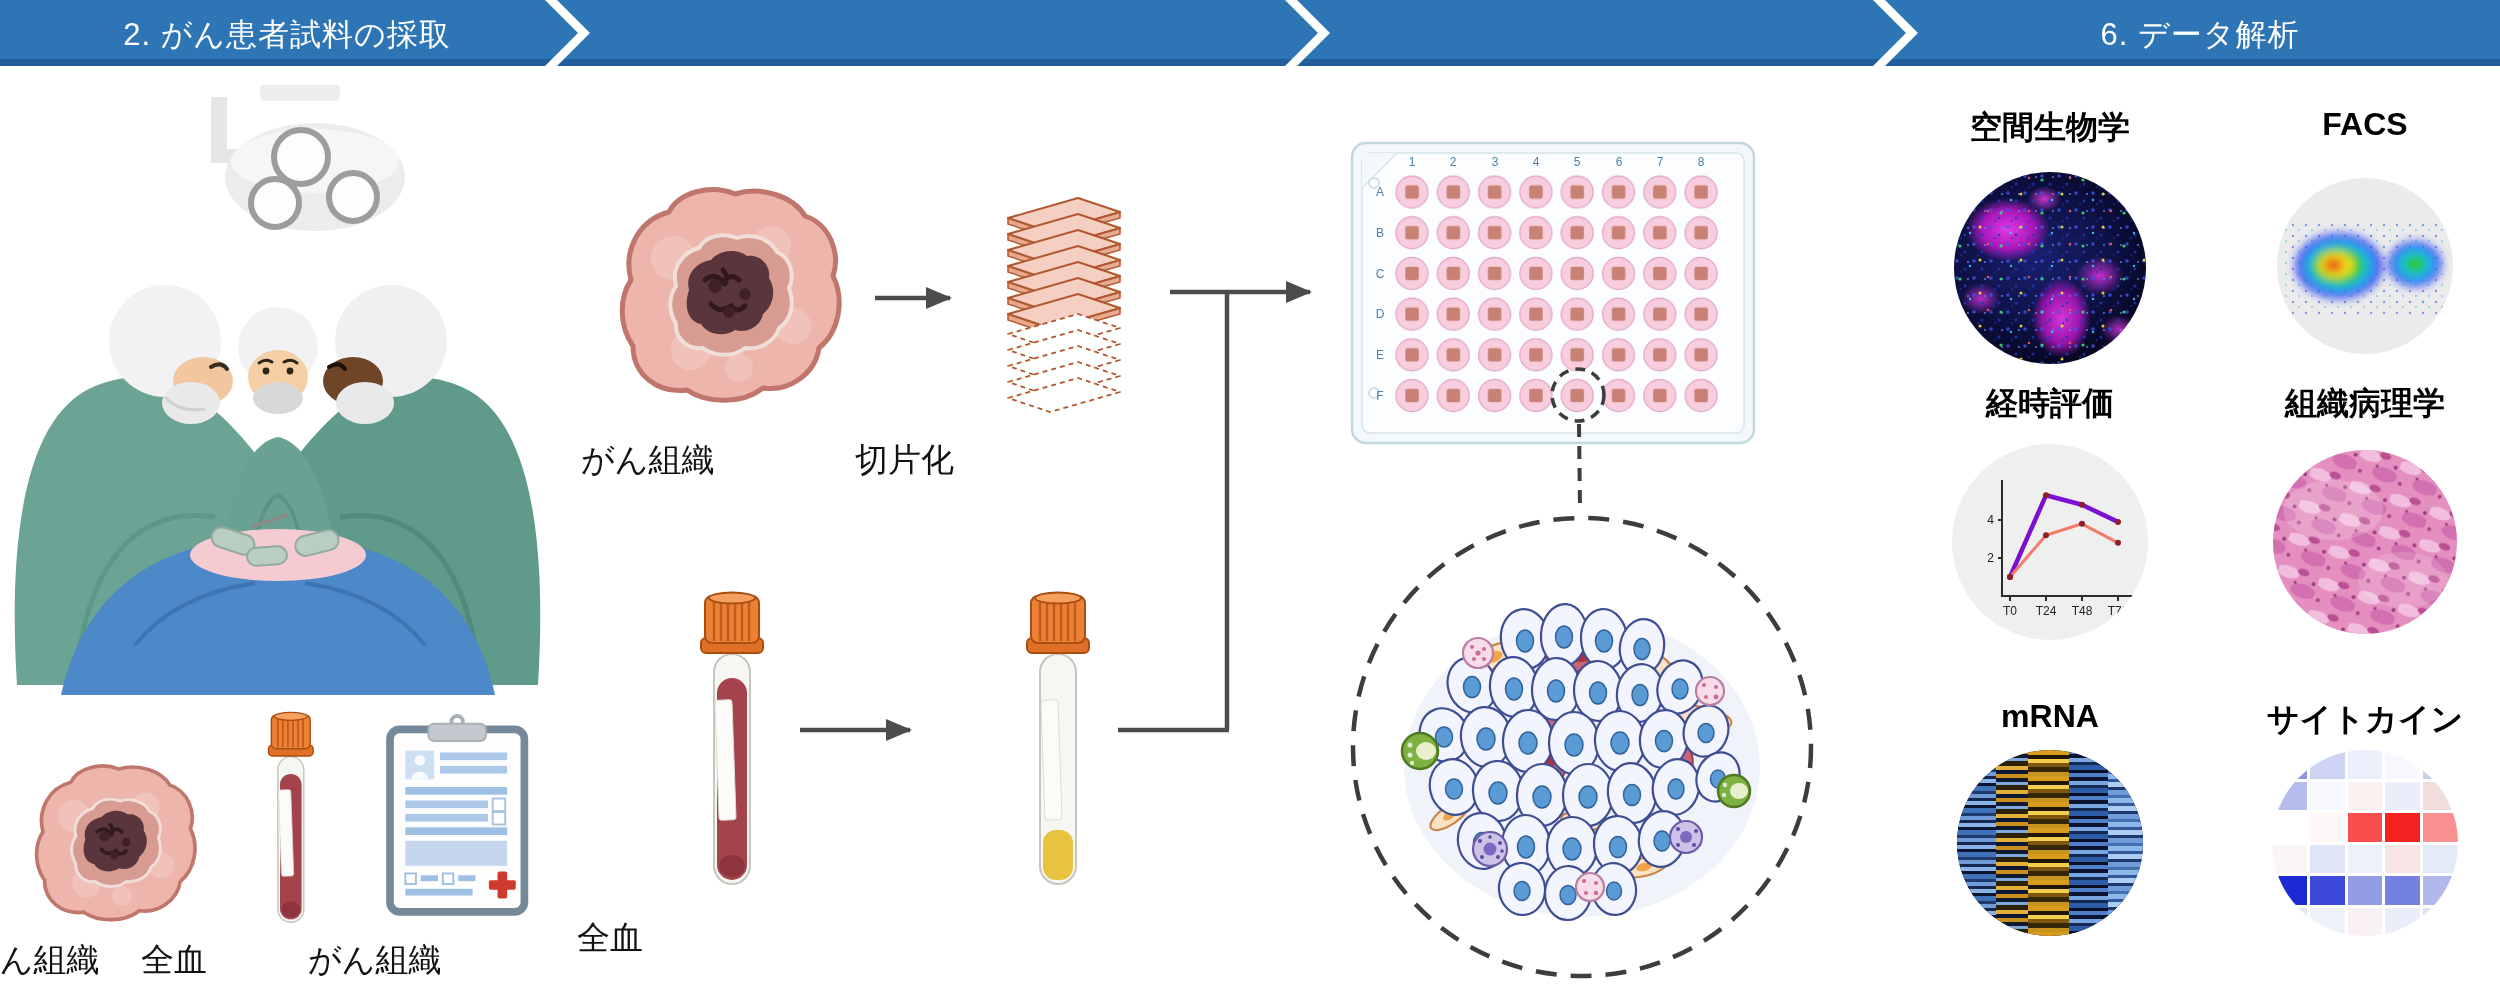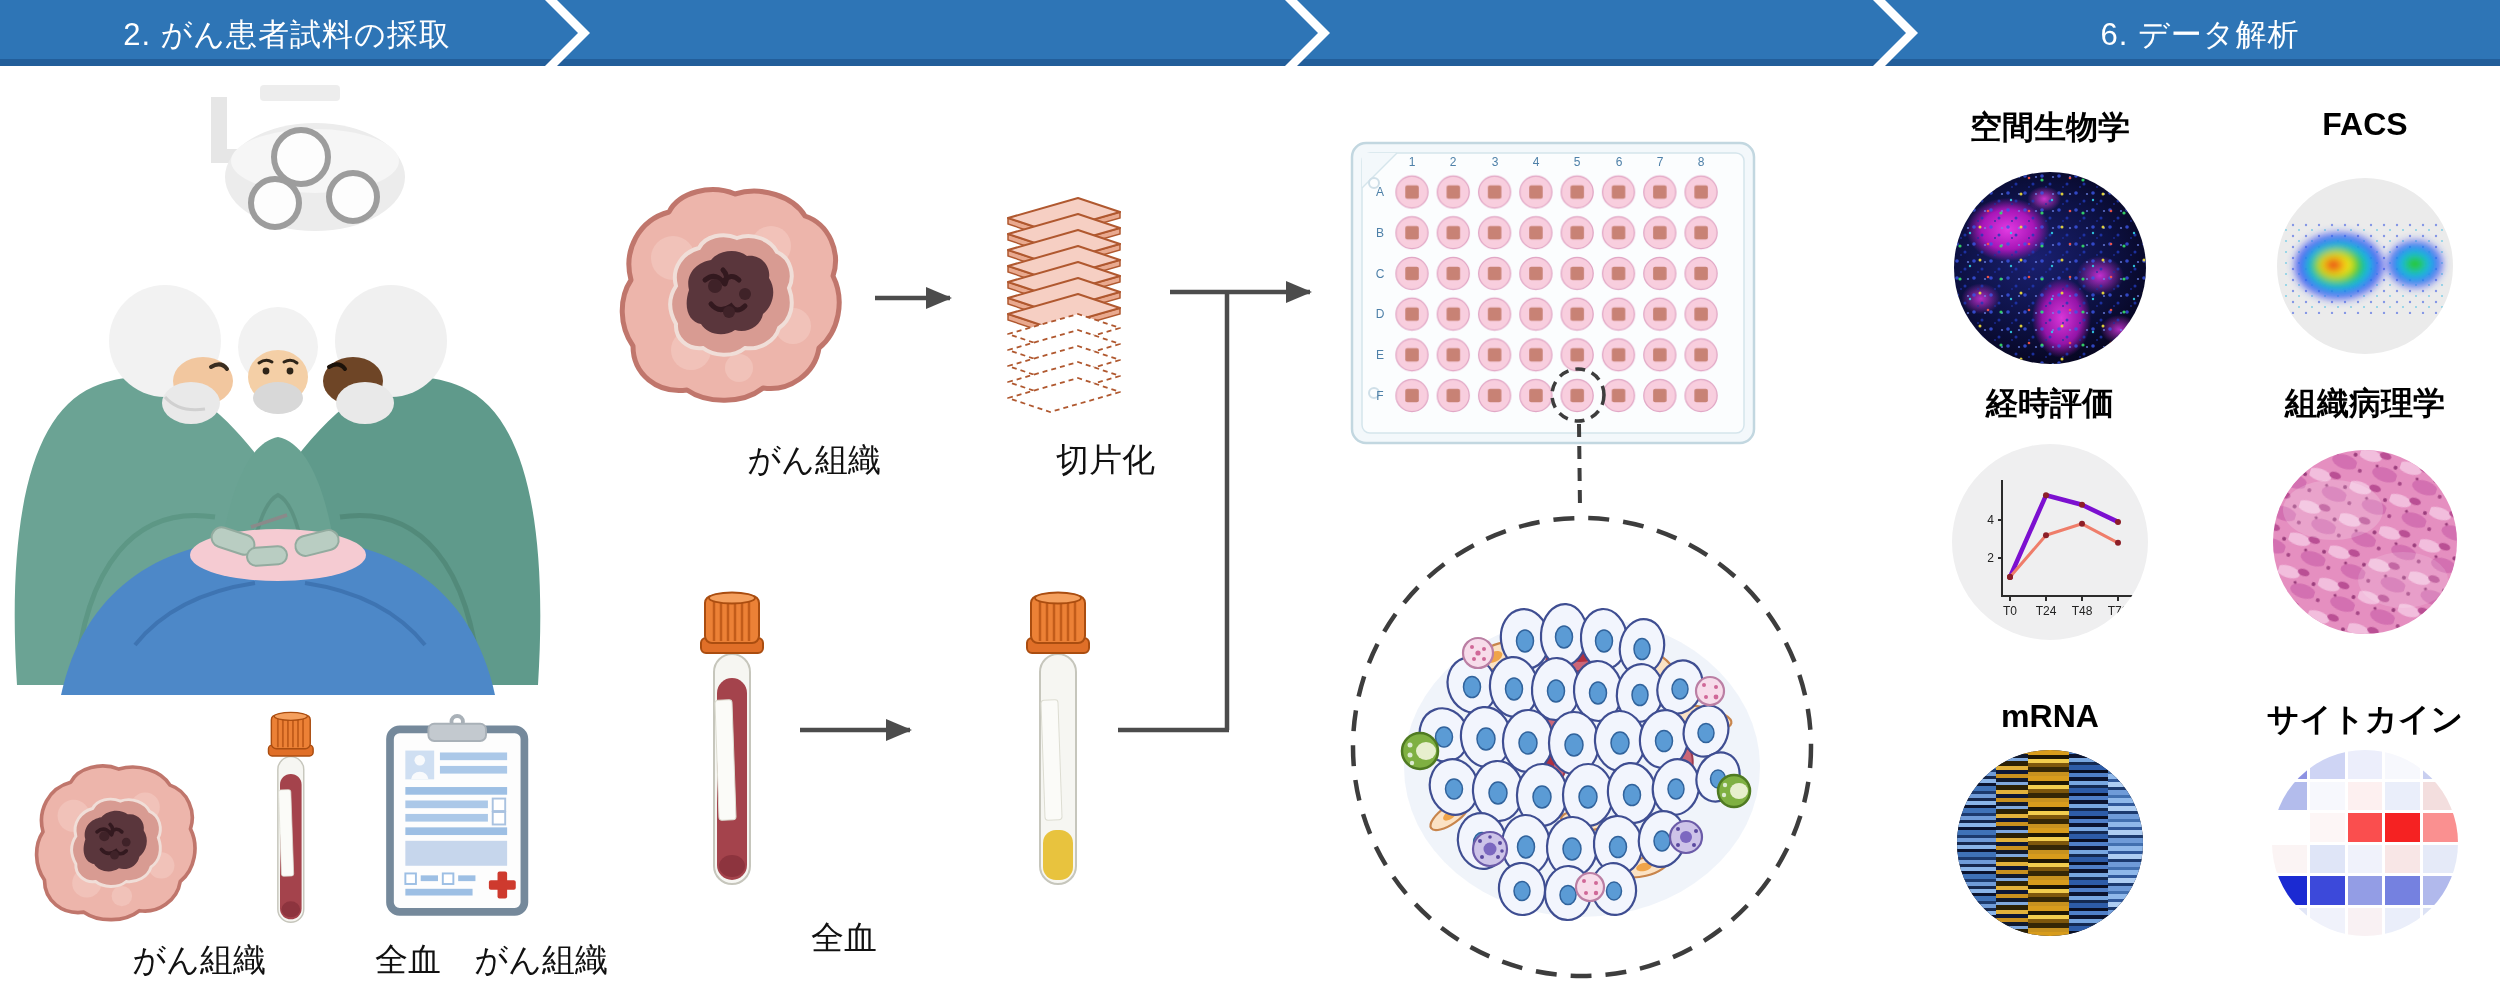--- a/index.html
+++ b/index.html
@@ -2,21 +2,21 @@
 <html><head>
 <meta charset="utf-8">
 <style>
   html,body{margin:0;padding:0;background:#ffffff;}
   .canvas{position:relative;width:2500px;height:991px;background:#fff;overflow:hidden;
           font-family:"Liberation Sans","DejaVu Sans",sans-serif;}
   svg{display:block;}
   .abs{position:absolute;}
   .step-label{position:absolute;top:14px;width:560px;text-align:center;color:#fff;
               font-size:31px;font-weight:500;letter-spacing:1px;z-index:3;}
-  .jlabel{position:absolute;width:300px;text-align:right;color:#111;font-size:33px;
+  .jlabel{position:absolute;width:300px;text-align:left;color:#111;font-size:33px;
           font-weight:500;z-index:3;}
   .panel-label{position:absolute;width:300px;text-align:center;color:#000;font-size:32px;
                font-weight:700;z-index:3;}
   .circ{position:absolute;border-radius:50%;overflow:hidden;z-index:2;}
   
   .spatial{width:192px;height:192px;background:
     radial-gradient(ellipse 58px 44px at 28% 30%, #e23ae2 0%, #a816b8 45%, rgba(0,0,0,0) 72%),
     radial-gradient(ellipse 40px 54px at 56% 76%, #d836d8 0%, #9414a8 48%, rgba(0,0,0,0) 74%),
     radial-gradient(ellipse 34px 28px at 76% 54%, #c32ecf 0%, rgba(0,0,0,0) 70%),
     radial-gradient(ellipse 28px 22px at 14% 66%, #b52cc4 0%, rgba(0,0,0,0) 70%),

